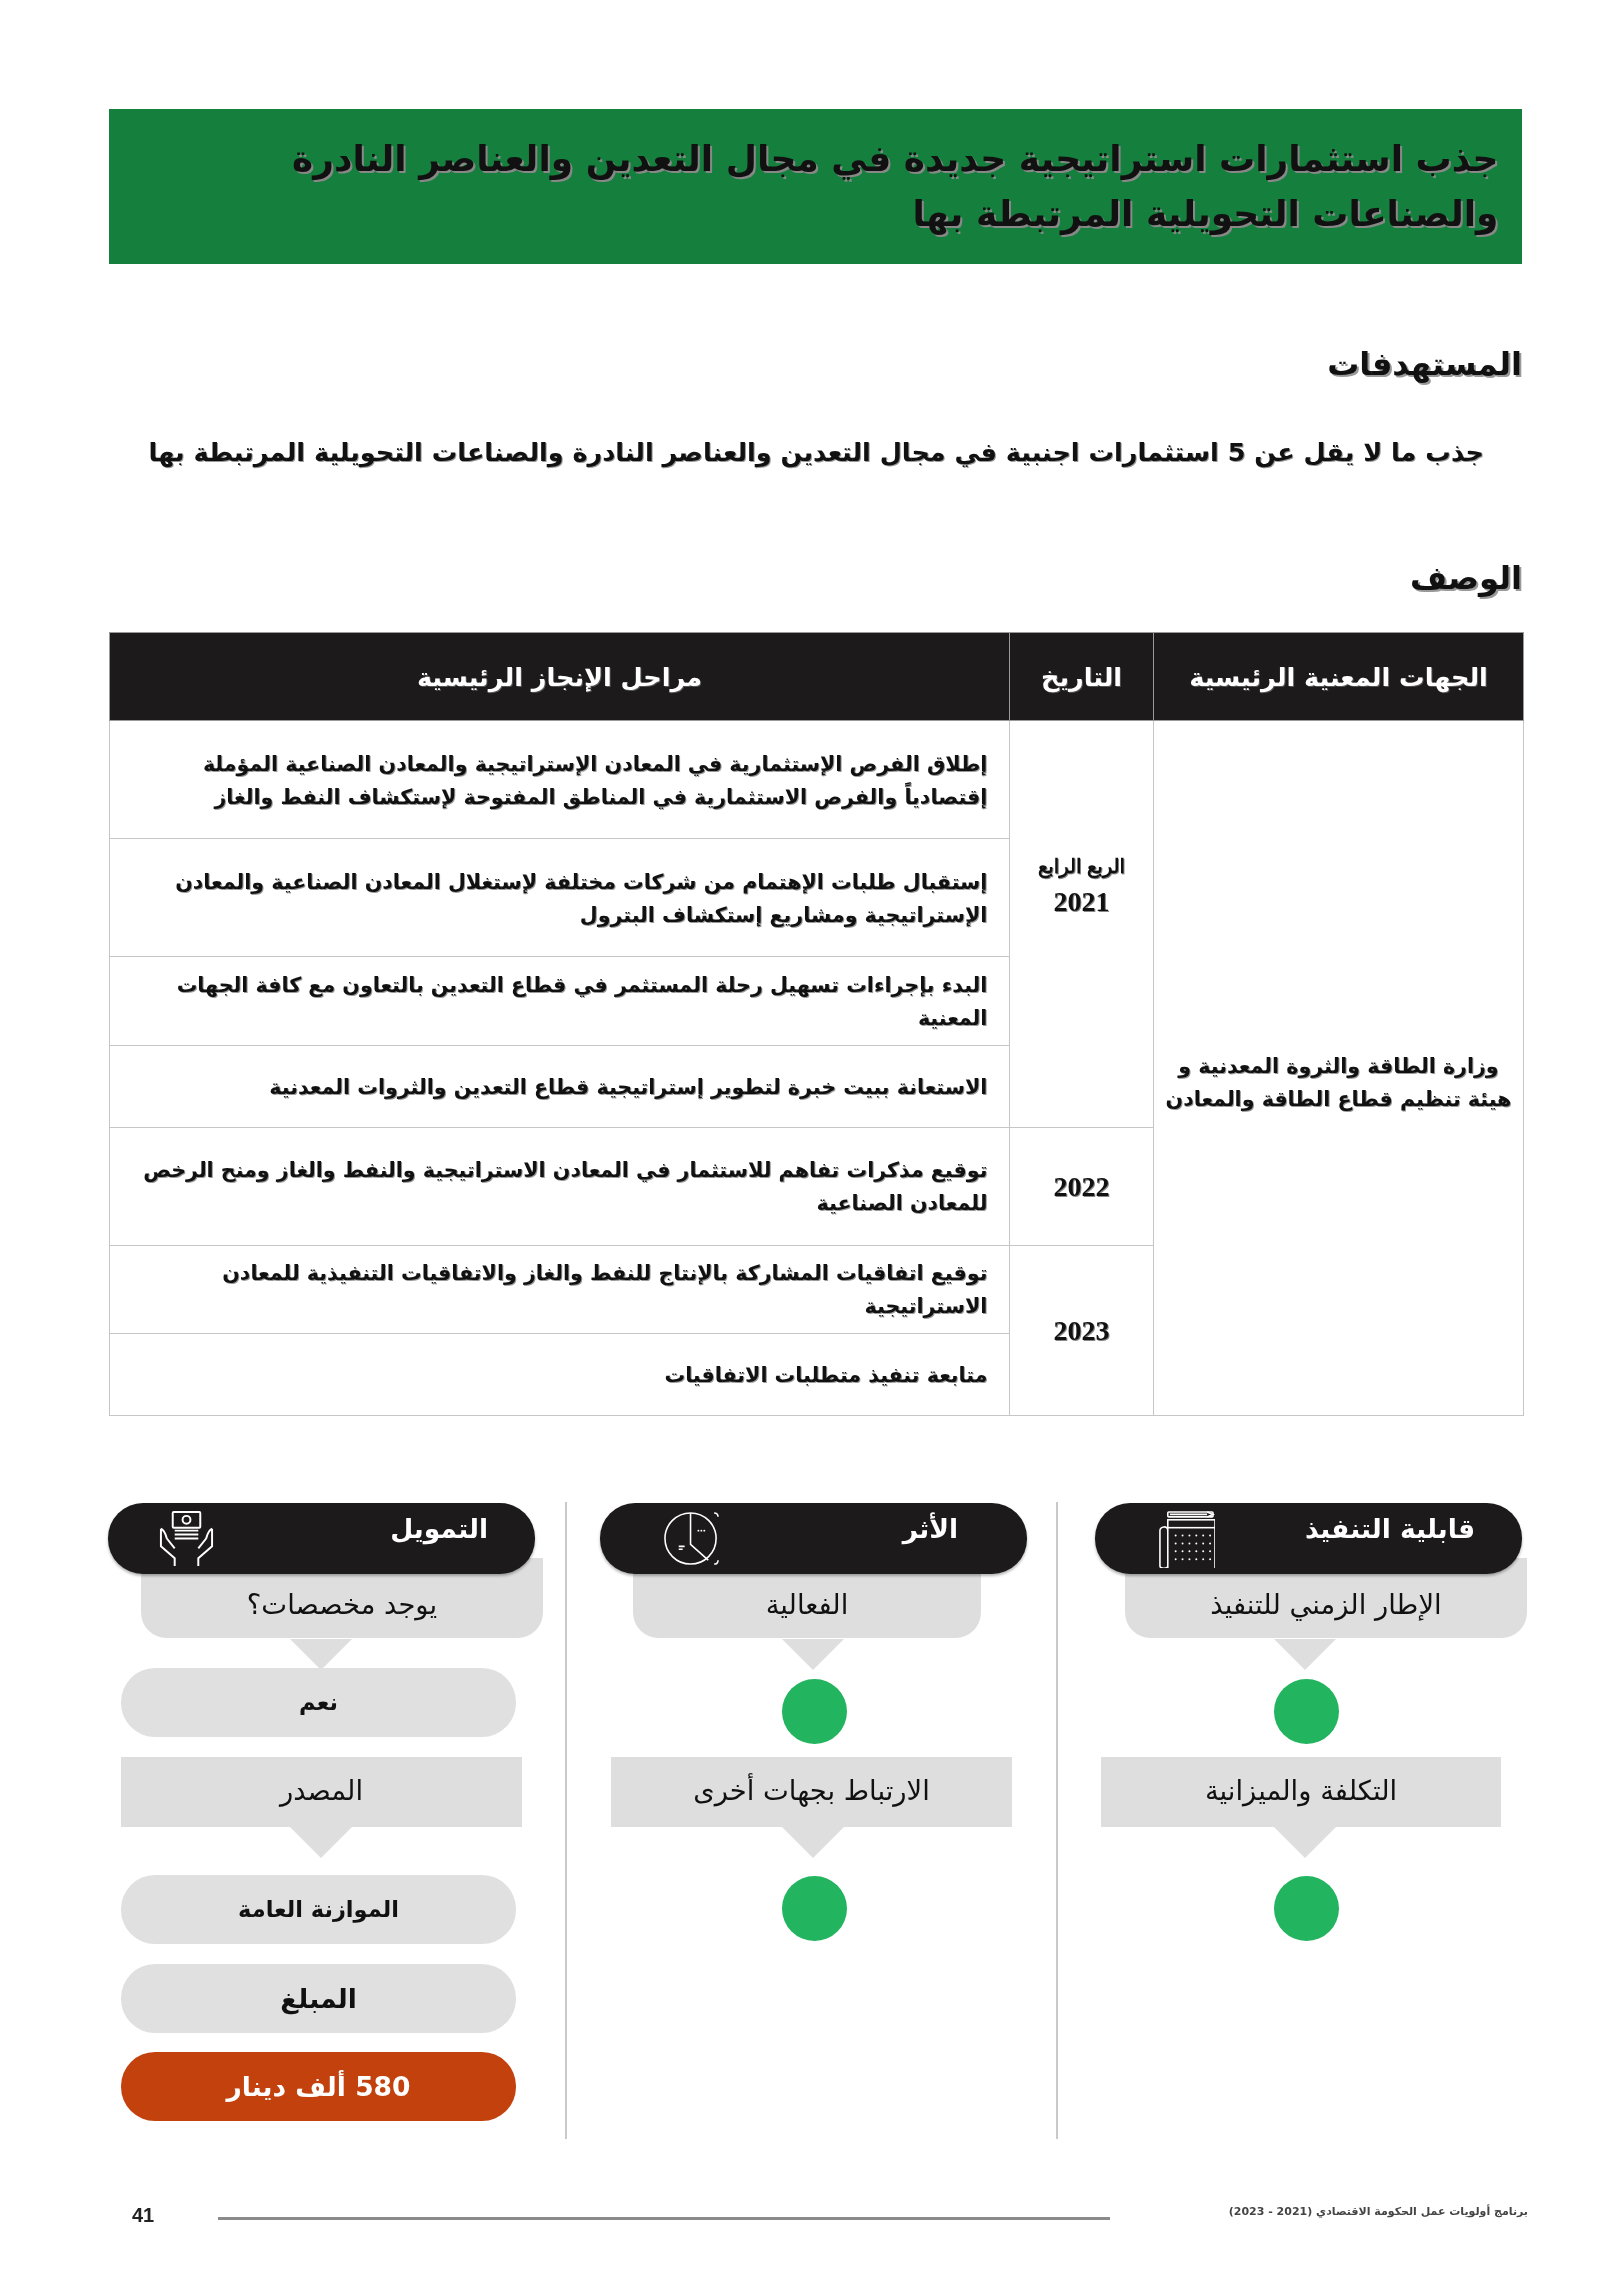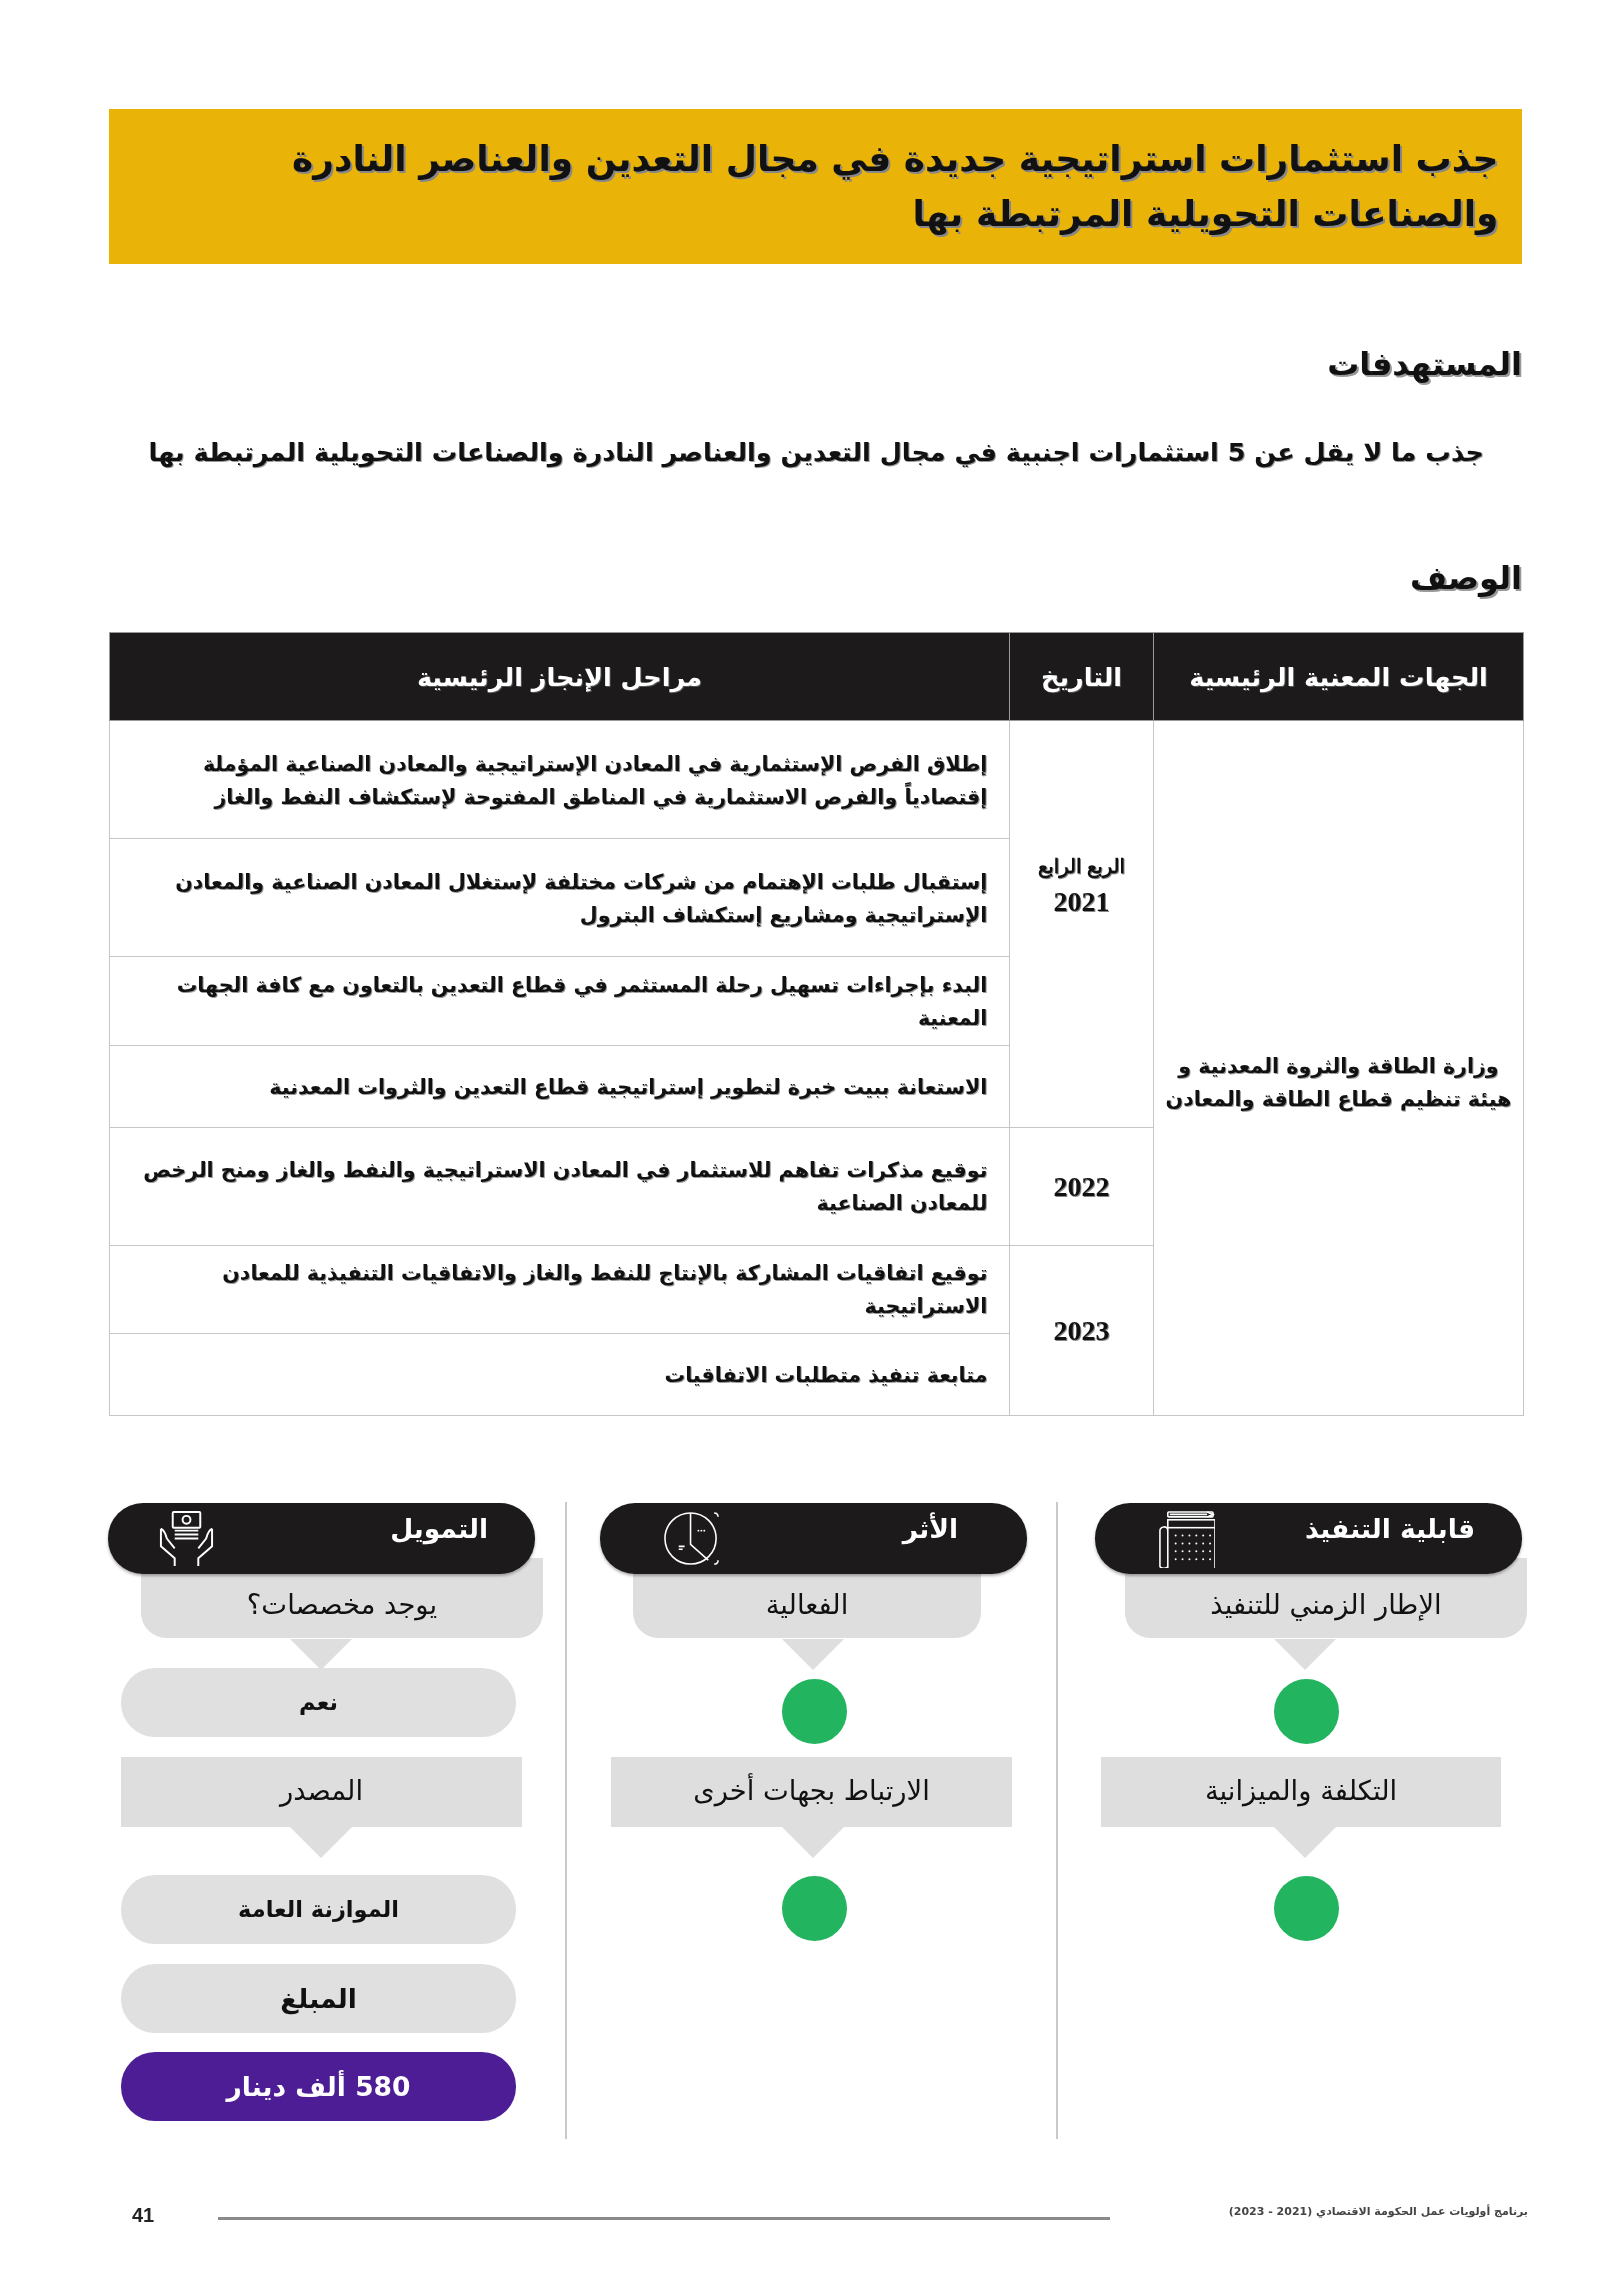--- a/index.html
+++ b/index.html
@@ -1,21 +1,21 @@
 <!DOCTYPE html>
 <html><head>
 <meta charset="utf-8">
 <style>
   * { box-sizing: border-box; margin: 0; padding: 0; }
   html, body { width: 1621px; height: 2293px; background: #ffffff; }
   body { position: relative; font-family: "DejaVu Sans", "Liberation Sans", sans-serif; color: #111; overflow: hidden; }
   .abs { position: absolute; }
 
   
-  .title-box { left: 109px; top: 109px; width: 1413px; height: 155px; background: #eab308; padding: 21.6px 23.5px 0 39px; }
+  .title-box { left: 109px; top: 109px; width: 1413px; height: 155px; background: #15803d; padding: 21.6px 23.5px 0 39px; }
   .title-box h1 { direction: rtl; text-align: right; font-size: 36px; line-height: 55px; font-weight: bold; color: #111; text-shadow: 2px 2px 0 #888; }
 
   .section-heading { right: 99px; font-size: 32px; font-weight: bold; direction: rtl; text-shadow: 2px 2px 0 #999; }
   .targets-text { right: 137px; top: 437px; font-size: 25.5px; font-weight: bold; direction: rtl; text-shadow: 1px 1px 0 #999; }
 
   
   .desc-table { left: 109px; top: 632px; width: 1413px; border-collapse: collapse; direction: rtl; table-layout: fixed; }
   .desc-table th { background: #1c1a1b; color: #fff; font-size: 25.5px; font-weight: bold; height: 88px; border: 1px solid #999; text-shadow: 1px 1px 0 #555; }
   .desc-table td { border: 1.5px solid #c6c6c6; vertical-align: middle; }
   .desc-table td.milestone { text-align: right; padding: 11.8px 21.6px 9.8px 9.8px; font-size: 20.6px; font-weight: bold; line-height: 33px; text-shadow: 1px 1px 0 #999; }
@@ -24,21 +24,21 @@
   .desc-table td.entities { text-align: center; font-size: 20.6px; font-weight: bold; line-height: 33px; padding: 0 9.8px; text-shadow: 1px 1px 0 #999; }
 
   
   .divider { width: 2px; background: #c9c9c9; top: 1502px; height: 637px; }
   .card-head { height: 71px; background: #1c1a1b; border-radius: 35px; box-shadow: 0 2px 2.9px rgba(0,0,0,0.3); z-index: 2; }
   .card-head .label { position: absolute; right: 47px; top: 9.8px; color: #fff; font-size: 26.5px; font-weight: bold; direction: rtl; }
   .card-head .icon { position: absolute; top: 5.9px; width: 59px; height: 59px; }
   .sub-box { height: 80px; background: #dedede; border-radius: 0 0 25.5px 25.5px; font-size: 27.4px; text-align: center; direction: rtl; padding-top: 19.6px; z-index: 1; margin-left: 20px; }
   .arrow-down { width: 0; height: 0; border-left: 31px solid transparent; border-right: 31px solid transparent; border-top: 31px solid #dedede; }
   .pill { height: 69px; background: #e0e0e0; border-radius: 34px; text-align: center; direction: rtl; font-size: 22.5px; font-weight: bold; line-height: 69px; }
-  .pill.dark { background: #4c1d95; color: #fff; font-size: 26.5px; }
+  .pill.dark { background: #c2410c; color: #fff; font-size: 26.5px; }
   .rect-box { height: 70px; background: #dedede; text-align: center; direction: rtl; font-size: 27.4px; line-height: 67px; }
   .dot { width: 65px; height: 65px; border-radius: 50%; }
 
   
   .footer-line { left: 218px; top: 2217px; width: 892px; height: 2.9px; background: #8a8a8a; }
   .page-num { left: 132px; top: 2204px; font-size: 20px; font-family: "Liberation Sans Narrow", "Liberation Sans", sans-serif; font-weight: bold; color: #222; }
   .footer-text { right: 93px; top: 2205px; font-size: 11px; font-weight: bold; color: #444; direction: rtl; }
 </style>
 </head>
 <body>

